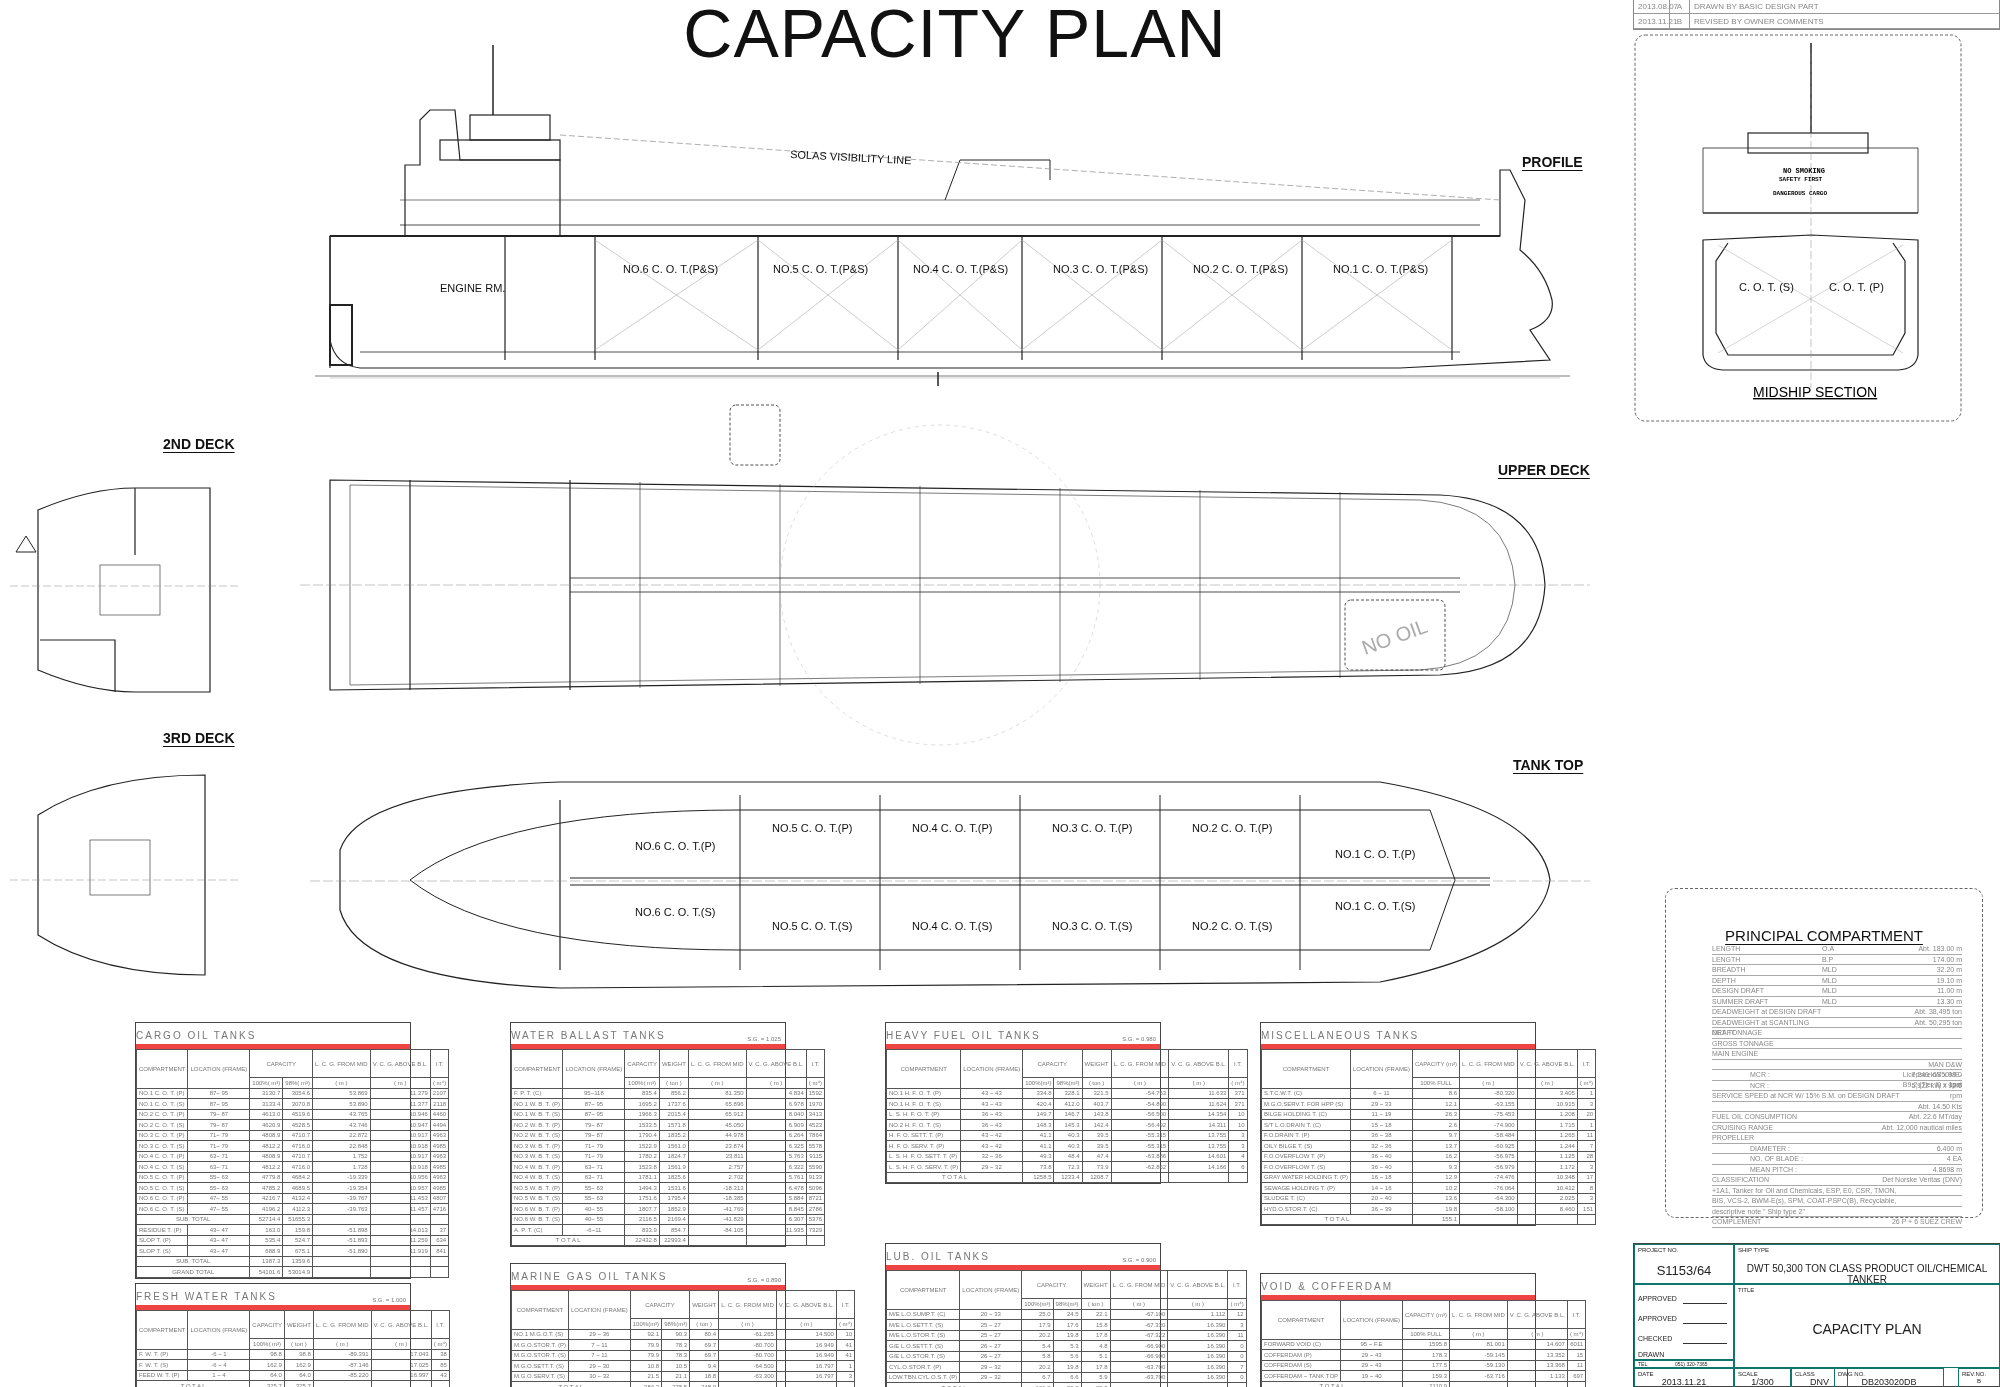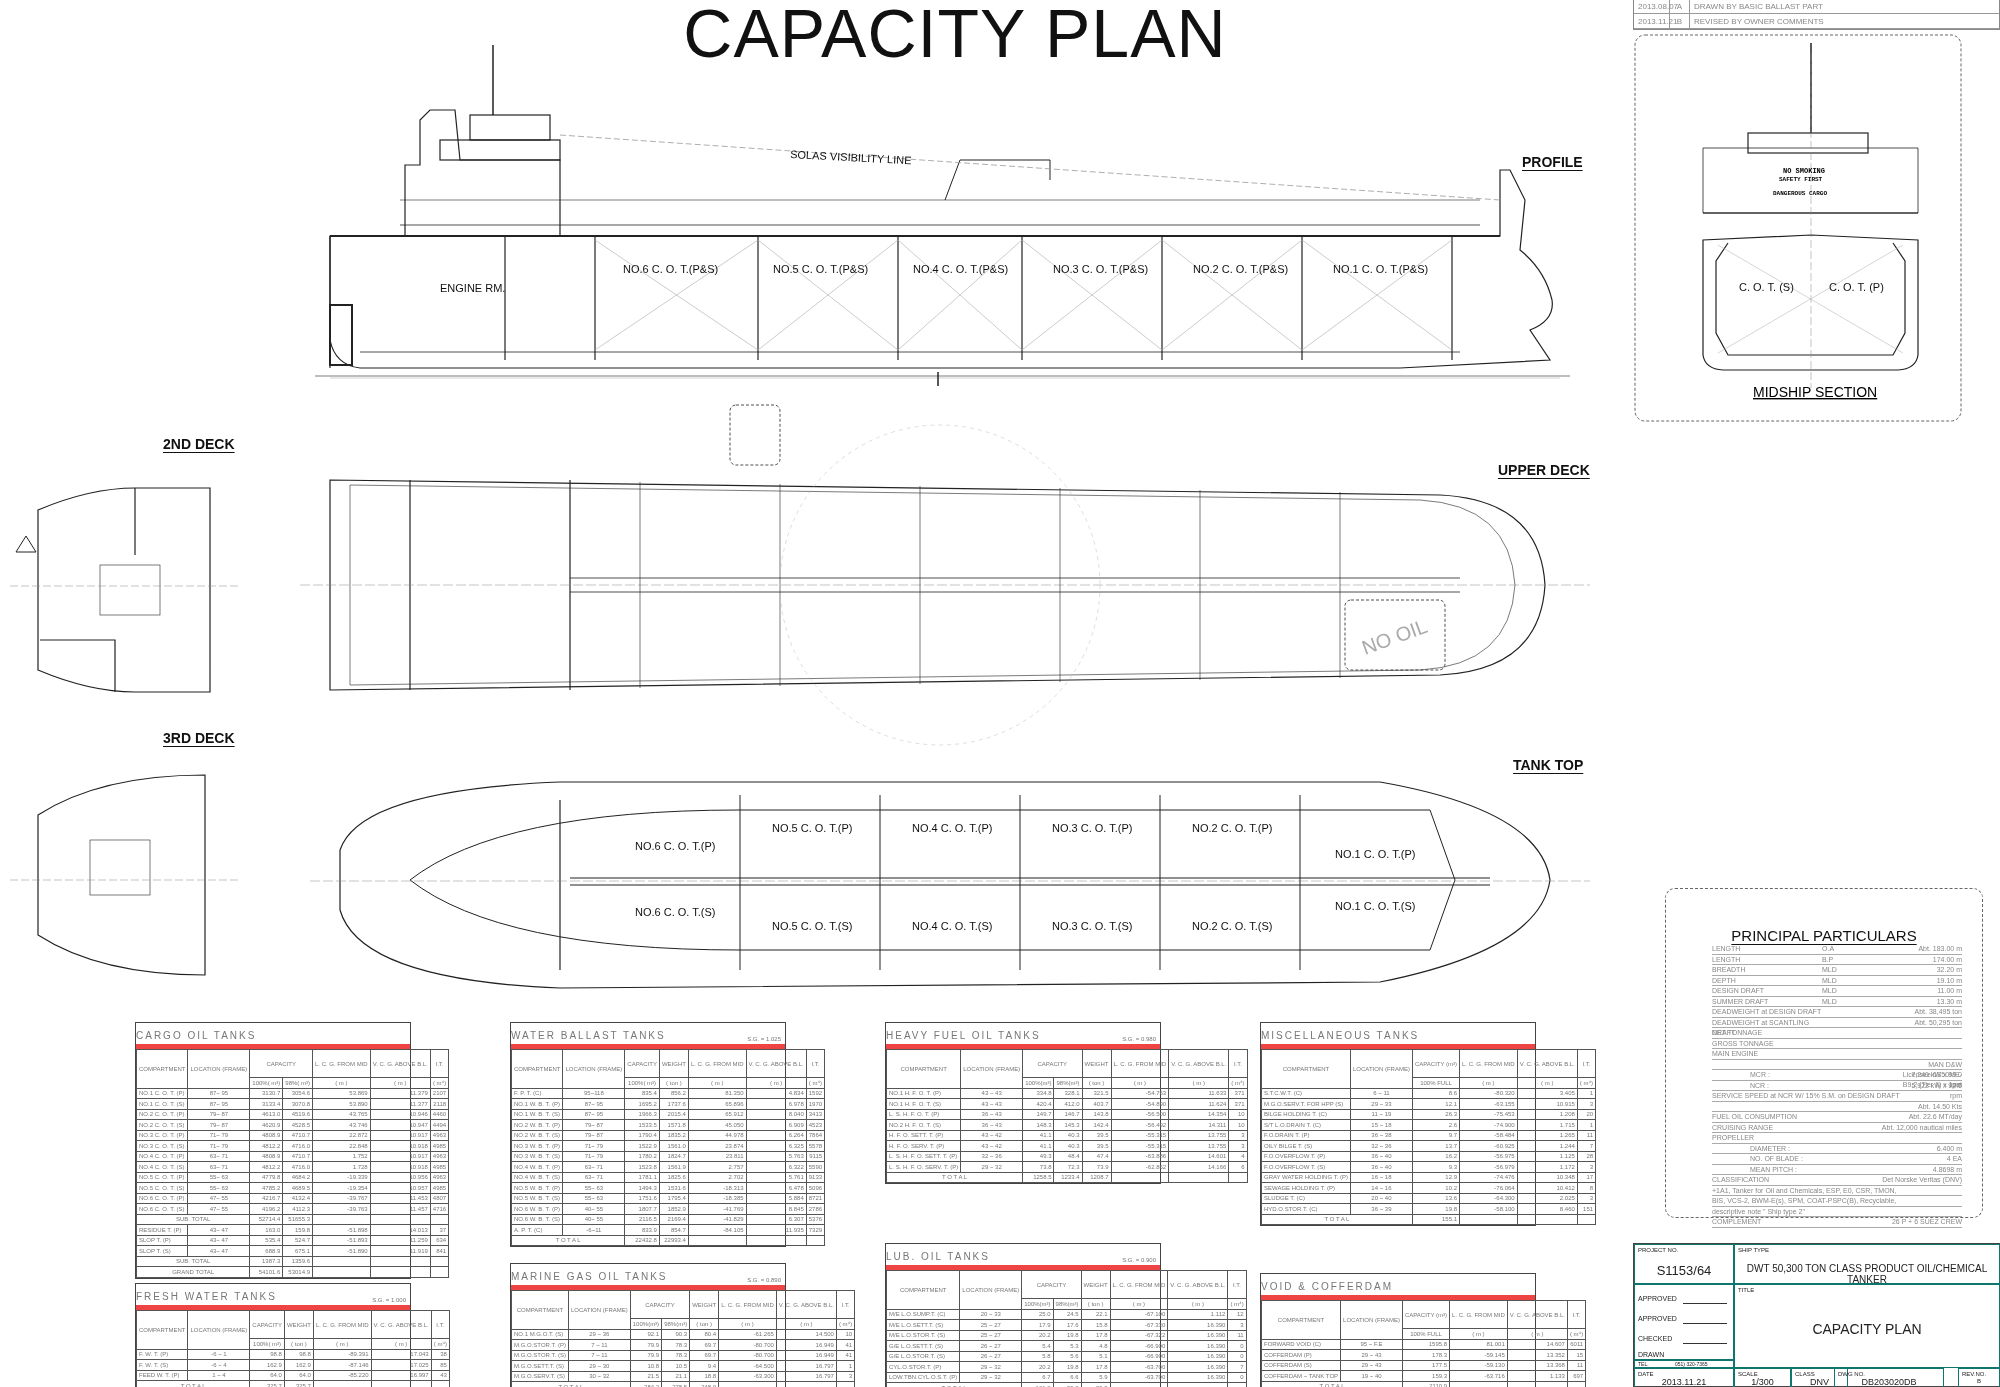--- a/index.html
+++ b/index.html
@@ -38,21 +38,21 @@
 </style>
 </head>
 <body>
 
 <div id="main-title" class="abs">CAPACITY PLAN</div>
 
 <div id="rev-block" class="abs">
   <div class="r">
     <div style="width:36px">2013.08.07</div>
     <div style="width:20px;text-align:center">A</div>
-    <div style="flex:1;border:none">DRAWN BY BASIC BALLAST PART</div>
+    <div style="flex:1;border:none">DRAWN BY BASIC DESIGN PART</div>
   </div>
   <div class="r">
     <div style="width:36px">2013.11.21</div>
     <div style="width:20px;text-align:center">B</div>
     <div style="flex:1;border:none">REVISED BY OWNER COMMENTS</div>
   </div>
 </div>
 
 <div class="abs view-label" style="left:1522px;top:154px">PROFILE</div>
 <svg style="left:0;top:0" width="1600" height="400" viewBox="0 0 1600 400">
@@ -1083,21 +1083,21 @@
           <td class="rt">2110.9</td>
           <td class="rt"></td>
           <td class="rt"></td>
           <td class="rt"></td>
         </tr>
       </tbody>
     </table>
   </div>
 
 <div id="pp" class="abs">
-  <h2>PRINCIPAL PARTICULARS</h2>
+  <h2>PRINCIPAL COMPARTMENT</h2>
   <div id="pp-rows">
       <div class="row">
         <span class="k">LENGTH</span>
         <span class="m">O.A</span>
         <span class="v">Abt. 183.00 m</span>
       </div>
       <div class="row">
         <span class="k">LENGTH</span>
         <span class="m">B.P</span>
         <span class="v">174.00 m</span>

